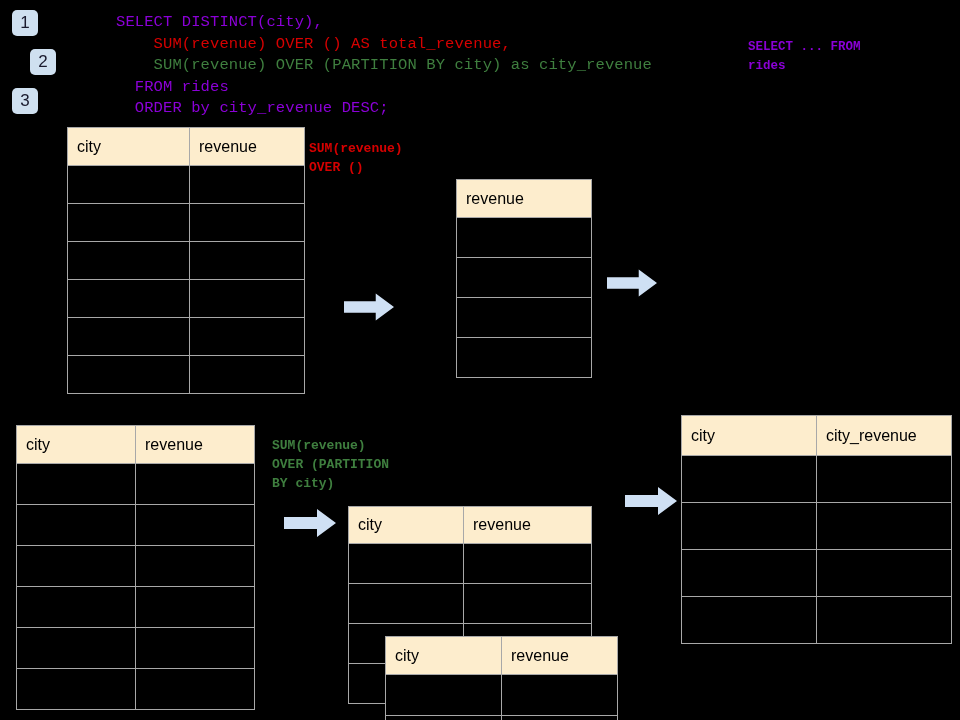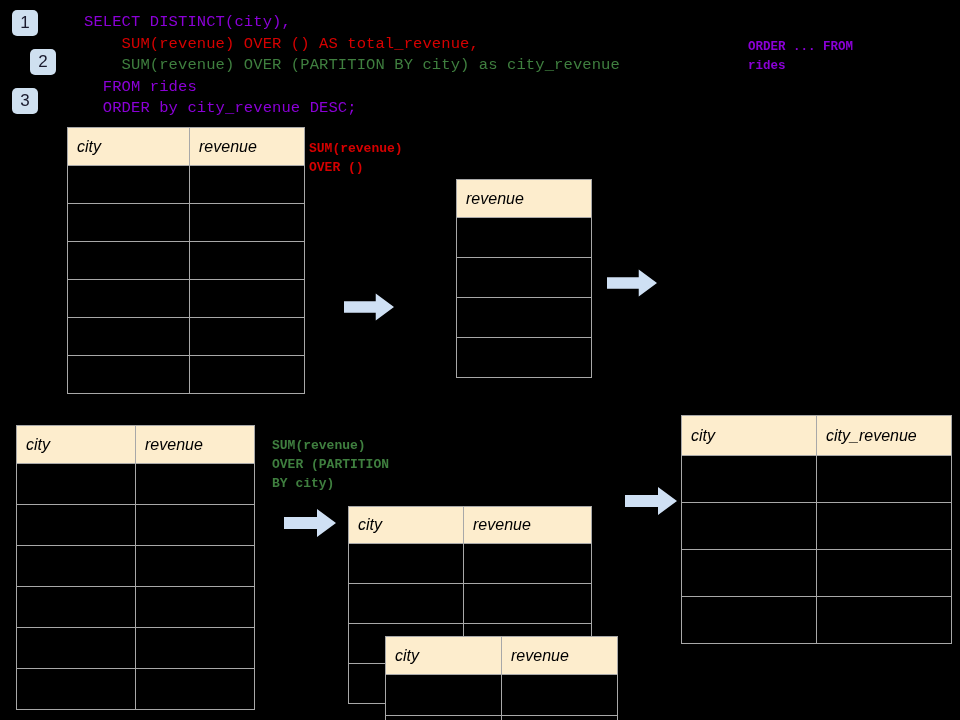--- a/index.html
+++ b/index.html
@@ -42,21 +42,21 @@
 
   
   .sql-block {
     position: absolute;
     font-family: "Liberation Mono", monospace;
     font-size: 15.5px;
     line-height: 21.5px;
     white-space: pre;
     letter-spacing: 0.1px;
   }
-  .sql-line { white-space: pre; }
+  .sql-line { white-space: pre; margin-left: 32px; }
   .c-purple { color: #8b00d7; }
   .c-red    { color: #d60000; }
   .c-green  { color: #3f7f3f; }
 
   
   .annot {
     position: absolute;
     font-family: "Liberation Mono", monospace;
     font-size: 13px;
     line-height: 19px;
@@ -72,21 +72,20 @@
     font-weight: bold;
     color: #8b00d7;
   }
 
   
   .tbl {
     position: absolute;
     border-collapse: collapse;
     background: #fef9c3;
     table-layout: fixed;
-    font-style: italic;
   }
   .tbl td, .tbl th {
     border: 1px solid #a8a8a8;
     padding: 0;
     margin: 0;
     background: #000000;
   }
   .tbl th {
     background: #fdedcd;
     color: #000000;
@@ -109,21 +108,21 @@
 <div id="canvas">
 
   <div id="badges-layer">
       <div class="badge" style="left: 12px; top: 10px;">1</div>
       <div class="badge" style="left: 30px; top: 49px;">2</div>
       <div class="badge" style="left: 12px; top: 88px;">3</div>
     </div>
 
   <div class="sql-block" id="sql-block" style="left: 84px; top: 12px;"><div class="sql-line c-purple">SELECT DISTINCT(city),</div><div class="sql-line c-red">    SUM(revenue) OVER () AS total_revenue,</div><div class="sql-line c-green">    SUM(revenue) OVER (PARTITION BY city) as city_revenue</div><div class="sql-line c-purple">  FROM rides</div><div class="sql-line c-purple">  ORDER by city_revenue DESC;</div></div>
 
-  <div class="annot-small" id="annot-subquery" style="left: 748px; top: 38px; color: rgb(139, 0, 215);">ORDER ... FROM
+  <div class="annot-small" id="annot-subquery" style="left: 748px; top: 38px; color: rgb(139, 0, 215);">SELECT ... FROM
 rides</div>
 
   <div class="annot" id="annot-total" style="left: 309px; top: 139px; color: rgb(214, 0, 0);">SUM(revenue)
 OVER ()</div>
 
   <div class="annot" id="annot-city" style="left: 272px; top: 436px; color: rgb(63, 127, 63);">SUM(revenue)
 OVER (PARTITION
 BY city)</div>
 
   <div id="tables-layer">

